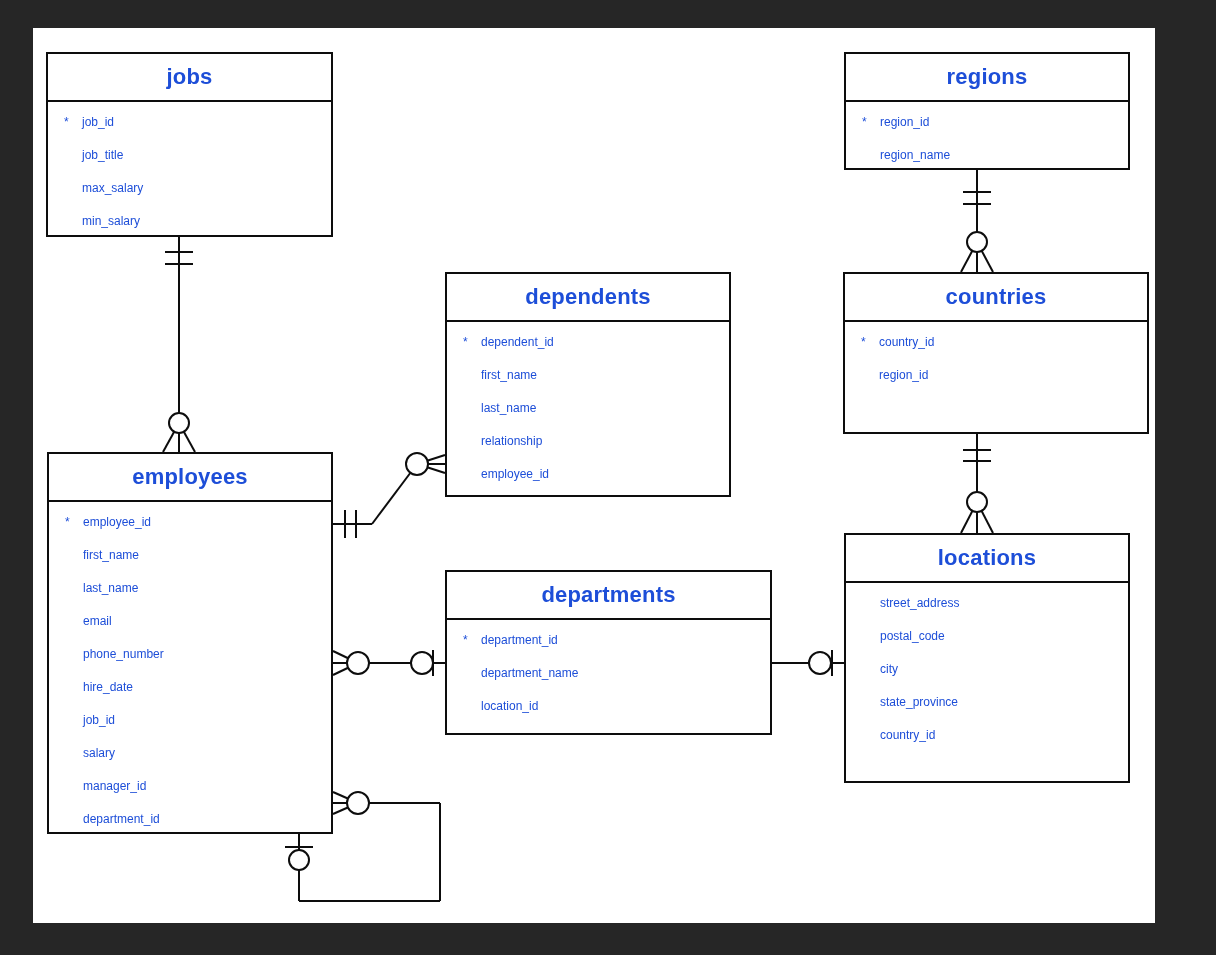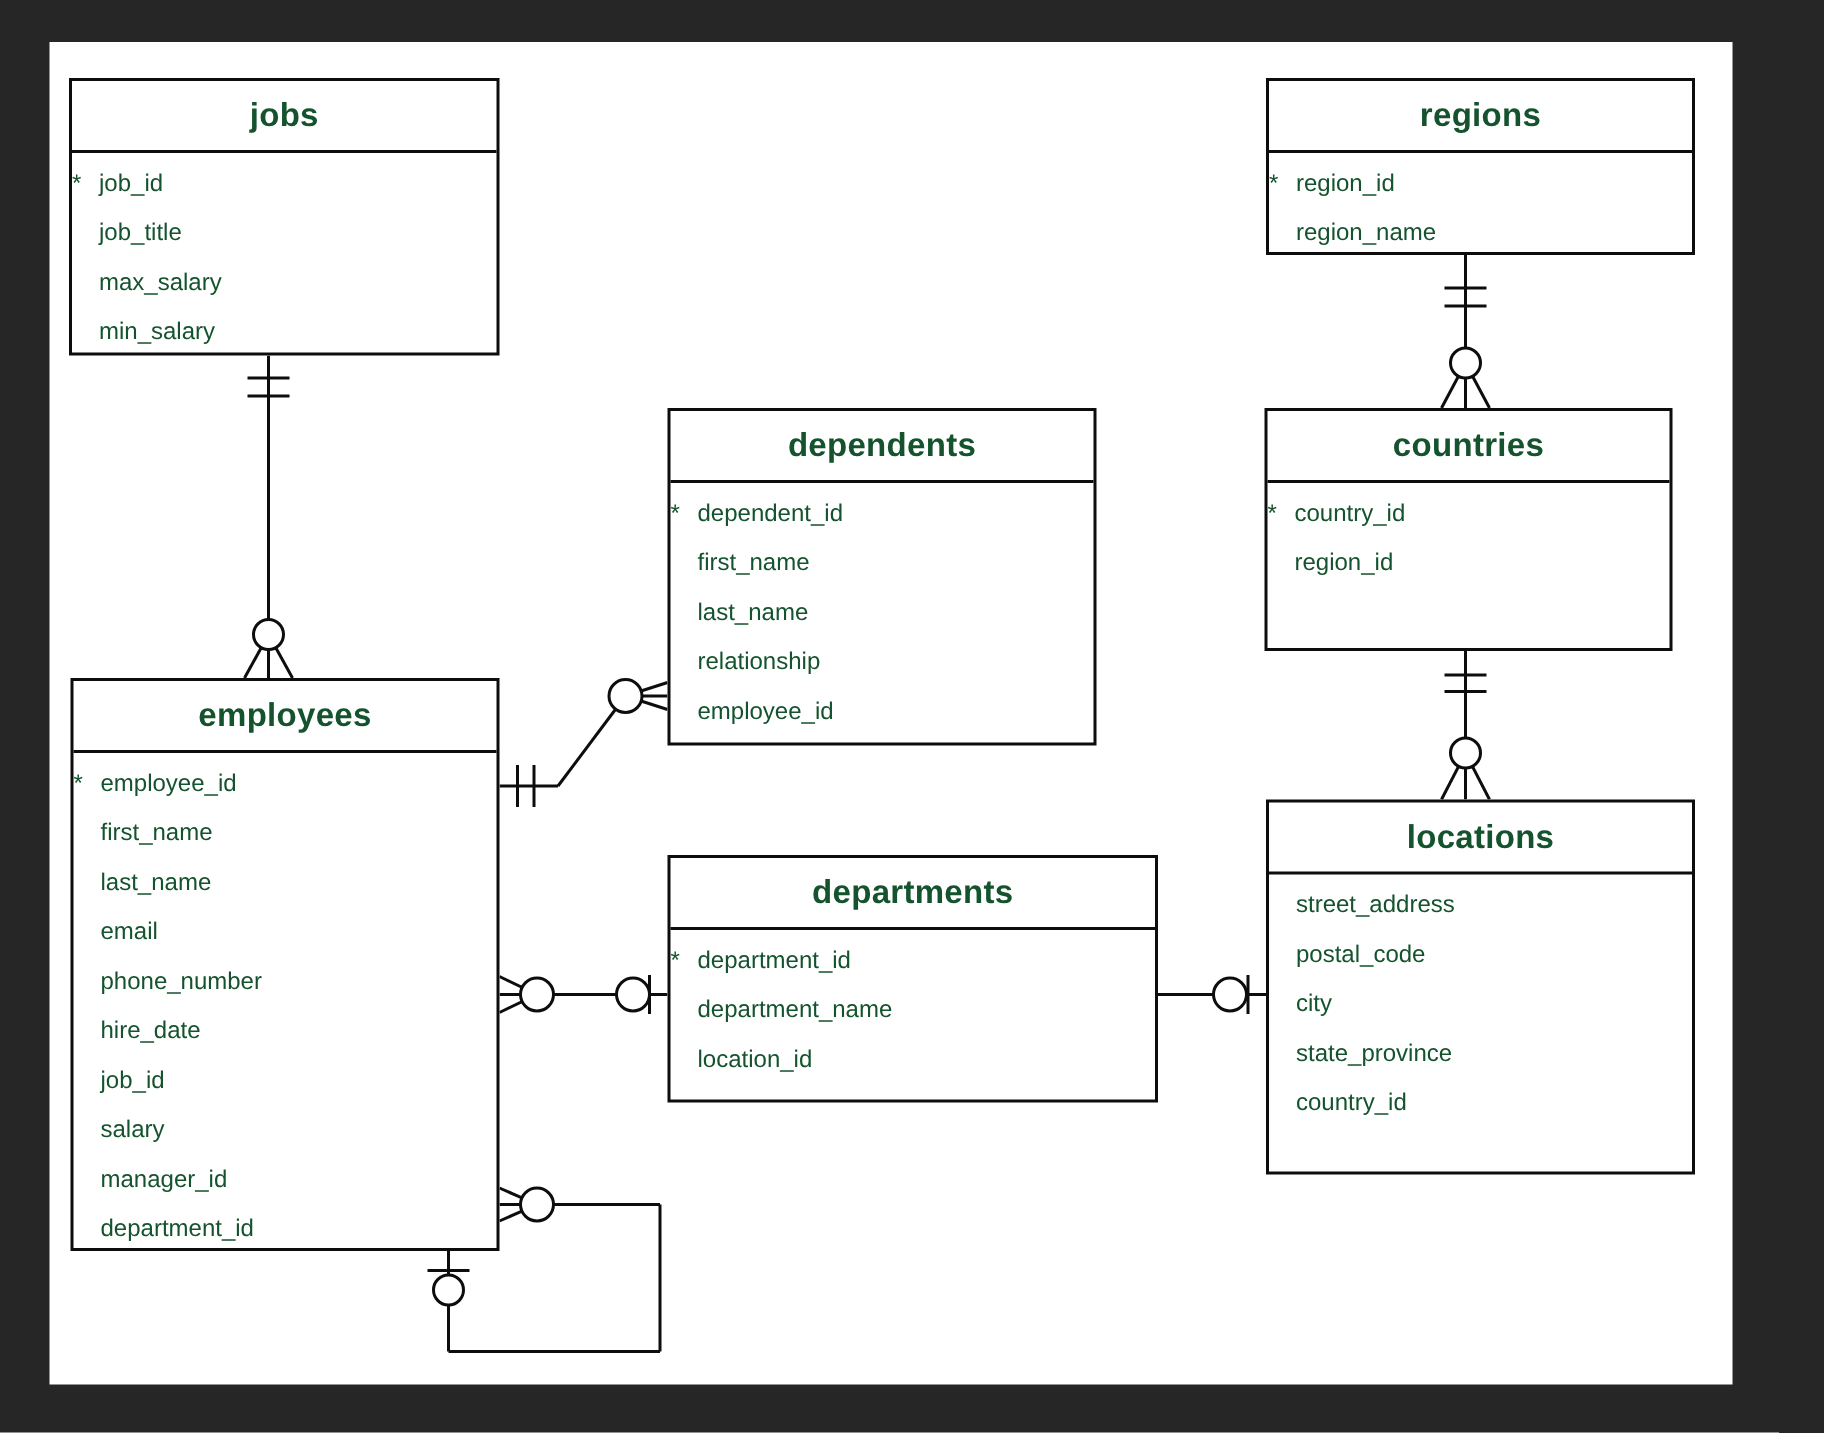--- a/index.html
+++ b/index.html
@@ -18,39 +18,39 @@
   }
   .edges-svg {
     position: absolute;
     left: 0; top: 0;
     pointer-events: none;
   }
   .entity {
     position: absolute;
     background: #ffffff;
     border: 2px solid #0d0d0d;
-    color: #14532d;
+    color: #1d4ed8;
   }
   .entity-title {
     height: 48px;
     line-height: 46px;
     text-align: center;
     font-weight: bold;
     font-size: 22px;
     border-bottom: 2px solid #0d0d0d;
     letter-spacing: 0.2px;
   }
   .entity-columns {
     padding-top: 4px;
   }
   .col-row {
     height: 33px;
     line-height: 33px;
-    font-size: 16px;
-    padding-left: 0;
+    font-size: 12px;
+    padding-left: 16px;
     white-space: nowrap;
   }
   .pk {
     display: inline-block;
     width: 18px;
   }
   line { stroke: #0d0d0d; stroke-width: 2; }
   circle { stroke: #0d0d0d; stroke-width: 2; fill: #ffffff; }
 </style>
 </head>
@@ -144,21 +144,21 @@
         <div class="entity" style="left: 412px; top: 244px; width: 286px; height: 225px;">
     <div class="entity-title">dependents</div>
     <div class="entity-columns">
             <div class="col-row"><span class="pk">*</span><span>dependent_id</span></div>
             <div class="col-row"><span class="pk"></span><span>first_name</span></div>
             <div class="col-row"><span class="pk"></span><span>last_name</span></div>
             <div class="col-row"><span class="pk"></span><span>relationship</span></div>
             <div class="col-row"><span class="pk"></span><span>employee_id</span></div>
           </div>
   </div>
-        <div class="entity" style="left: 810px; top: 244px; width: 272px; height: 162px;">
+        <div class="entity" style="left: 810px; top: 244px; width: 306px; height: 162px;">
     <div class="entity-title">countries</div>
     <div class="entity-columns">
             <div class="col-row"><span class="pk">*</span><span>country_id</span></div>
             <div class="col-row"><span class="pk"></span><span>region_id</span></div>
           </div>
   </div>
         <div class="entity" style="left: 14px; top: 424px; width: 286px; height: 382px;">
     <div class="entity-title">employees</div>
     <div class="entity-columns">
             <div class="col-row"><span class="pk">*</span><span>employee_id</span></div>

